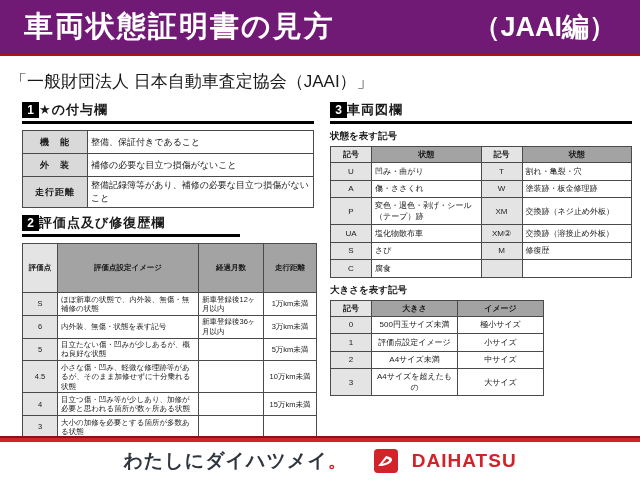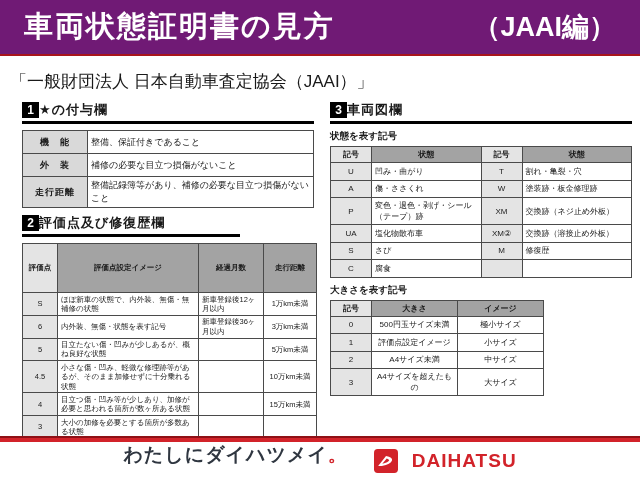--- a/index.html
+++ b/index.html
@@ -56,21 +56,21 @@
   .state-table .sym{width:34px;text-align:center;background:#e4e4e4}
   .size-table{width:214px}
   .size-table td{height:12.5px;text-align:center}
   .size-table .sym{width:34px;background:#e4e4e4}
 
   
   .divider{position:absolute;left:0;right:0;bottom:38px;height:4px;
     border-top:2px solid #8f1016;background:#d2232a}
   .footer{
     position:absolute;left:0;right:0;bottom:0;height:38px;background:#fff;
-    display:flex;justify-content:center;gap:26px;
+    display:flex;align-items:center;justify-content:center;gap:26px;
   }
   .tagline{font-size:19px;font-weight:bold;color:#2f3640;letter-spacing:1px}
   .tagline-period{color:#d2232a}
   .brand{display:flex;align-items:center;gap:14px}
   .wordmark{font-size:19px;font-weight:bold;color:#d2232a;letter-spacing:1px}
 </style>
 </head>
 <body>
 
 <div class="banner">

